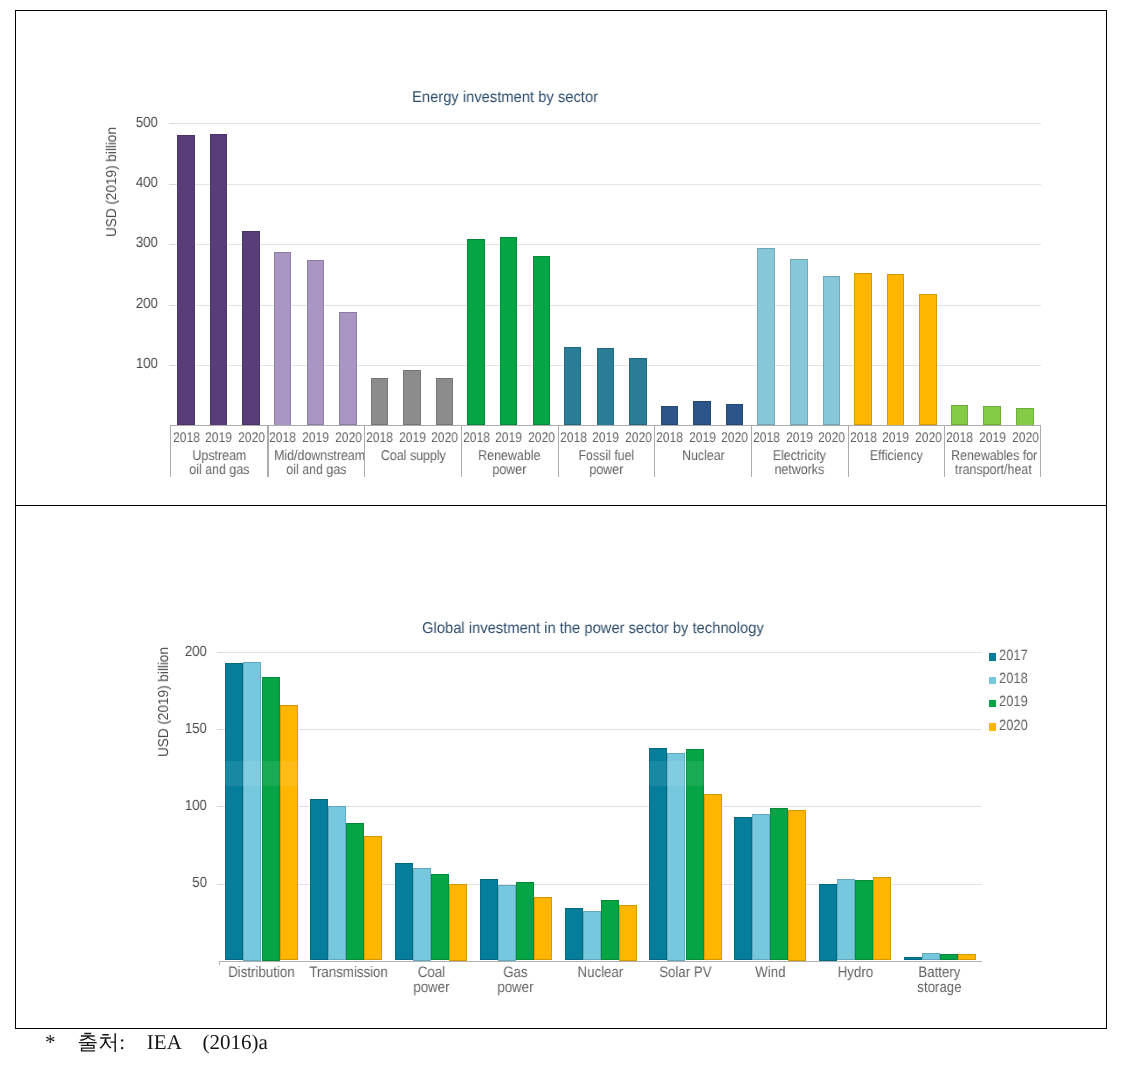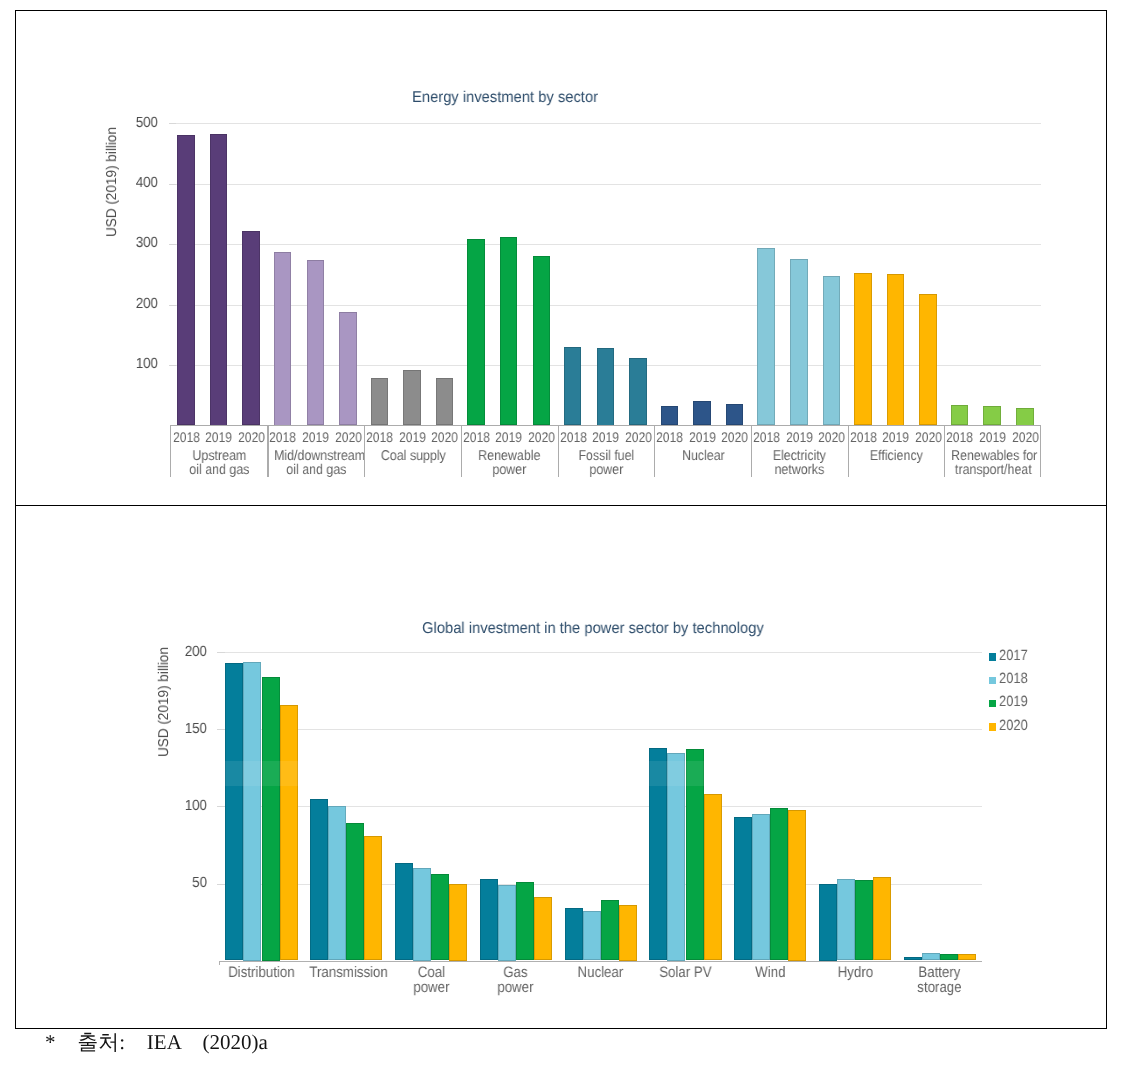--- a/index.html
+++ b/index.html
@@ -309,14 +309,14 @@
       <div class="legend-item" style="left: 989.3px; top: 699.8px;">
         <span class="legend-swatch" style="background: rgb(5, 165, 69);"></span>
         <span class="legend-label">2019</span>
       </div>
       <div class="legend-item" style="left: 989.3px; top: 723.1px;">
         <span class="legend-swatch" style="background: rgb(255, 182, 0);"></span>
         <span class="legend-label">2020</span>
       </div>
       <div class="hl-band" style="left: 219px; top: 760.5px; width: 763.2px; height: 25.6px;"></div>
     </div>
-  <div id="footnote">* 출처: IEA (2020)a</div>
+  <div id="footnote">* 출처: IEA (2016)a</div>
 </div>
 
 </body></html>

